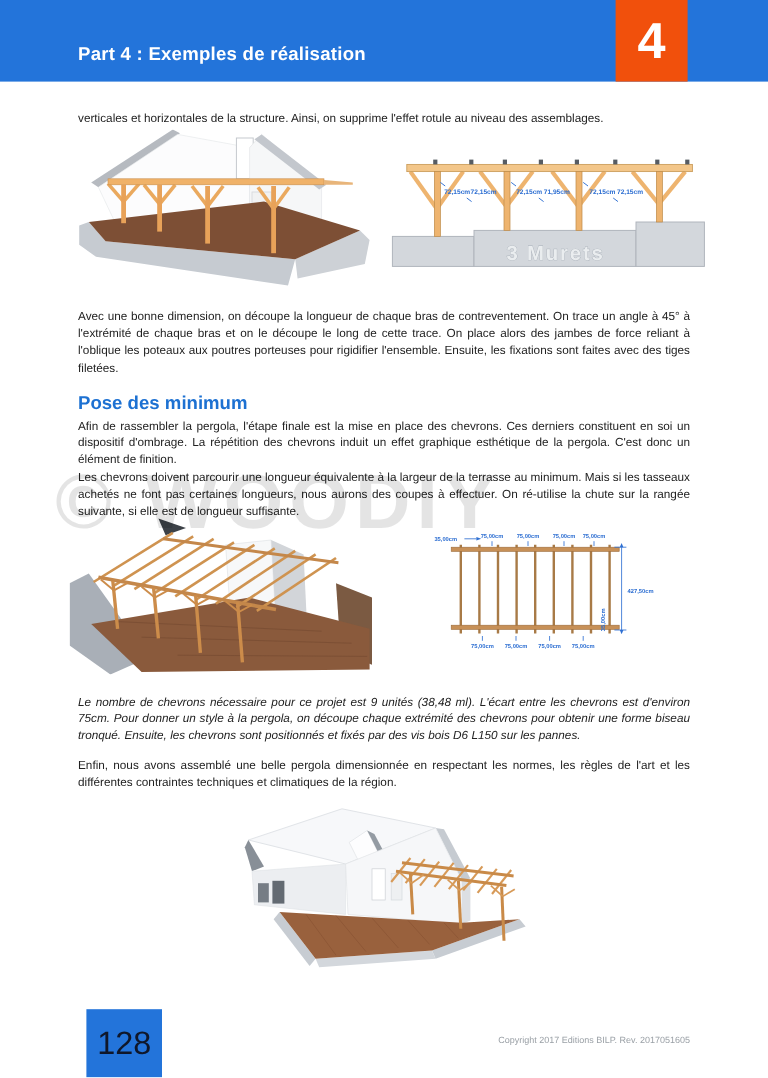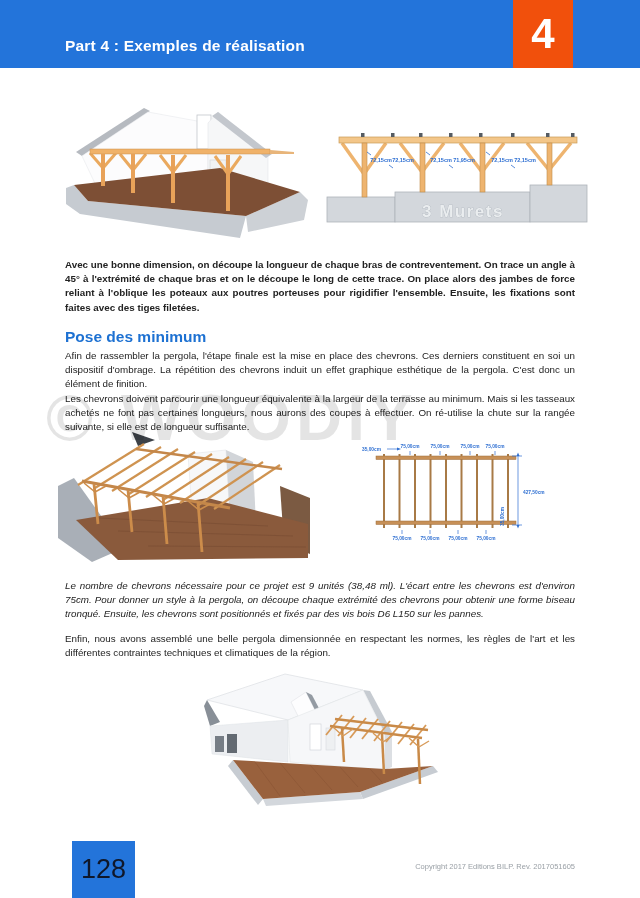--- a/index.html
+++ b/index.html
@@ -20,21 +20,21 @@
   .chapter-badge{
     position:absolute;left:513px;top:0;width:60px;height:68px;background:var(--accent-orange);
     display:flex;align-items:center;justify-content:center;color:#ffffff;font-size:42px;font-weight:bold;
   }
   .para{
     position:absolute;left:65px;width:510px;font-size:9.8px;line-height:14.3px;
     color:var(--text-color);text-align:justify;
   }
   .para.single{text-align:left;}
   #p-continuation{top:83px;}
-  #p-bracing{top:248px;font-weight:bold;}
+  #p-bracing{top:248px;}
   .section-heading{
     position:absolute;left:65px;top:315px;font-size:15.5px;font-weight:bold;color:var(--heading-blue);
   }
   #p-rafters-1{top:339px;}
   #p-rafters-2{top:382px;}
   #p-count{top:569px;font-style:italic;}
   #p-final{top:622px;}
   .figure{position:absolute;}
   #fig-render-frame{left:60px;top:108px;width:262px;height:138px;}
   #fig-elevation{left:325px;top:124px;width:288px;height:114px;}
@@ -65,20 +65,21 @@
 </head>
 <body>
 
 <div class="page">
 
   <div class="header-band">
     <div class="header-title">Part 4 : Exemples de réalisation</div>
   </div>
   <div class="chapter-badge">4</div>
 
+  <p class="para single" id="p-continuation">verticales et horizontales de la structure. Ainsi, on supprime l'effet rotule au niveau des assemblages.</p>
 
   <svg class="figure" id="fig-render-frame" viewBox="0 0 262 138">
     <g>
       <polygon points="16,44 84,0 90,3 22,48" fill="#b6bac0"></polygon>
       <polygon points="88,6 104,9 101,16 86,13" fill="#40454c"></polygon>
       <polygon points="22,48 88,4 148,15 148,88 40,86" fill="#fcfcfd" stroke="#e8eaec" stroke-width="0.6"></polygon>
       <rect x="137" y="7" width="14" height="34" fill="#ffffff" stroke="#c3c7cc" stroke-width="0.8"></rect>
       <polygon points="148,15 158,4 208,47 208,90 148,88" fill="#f6f7f8" stroke="#e4e6e9" stroke-width="0.6"></polygon>
       <polygon points="152,8 158,4 212,46 206,50" fill="#c3c7cd"></polygon>
       <rect x="150" y="52" width="16" height="34" fill="#f1f2f3" stroke="#d5d8db" stroke-width="0.7"></rect>

